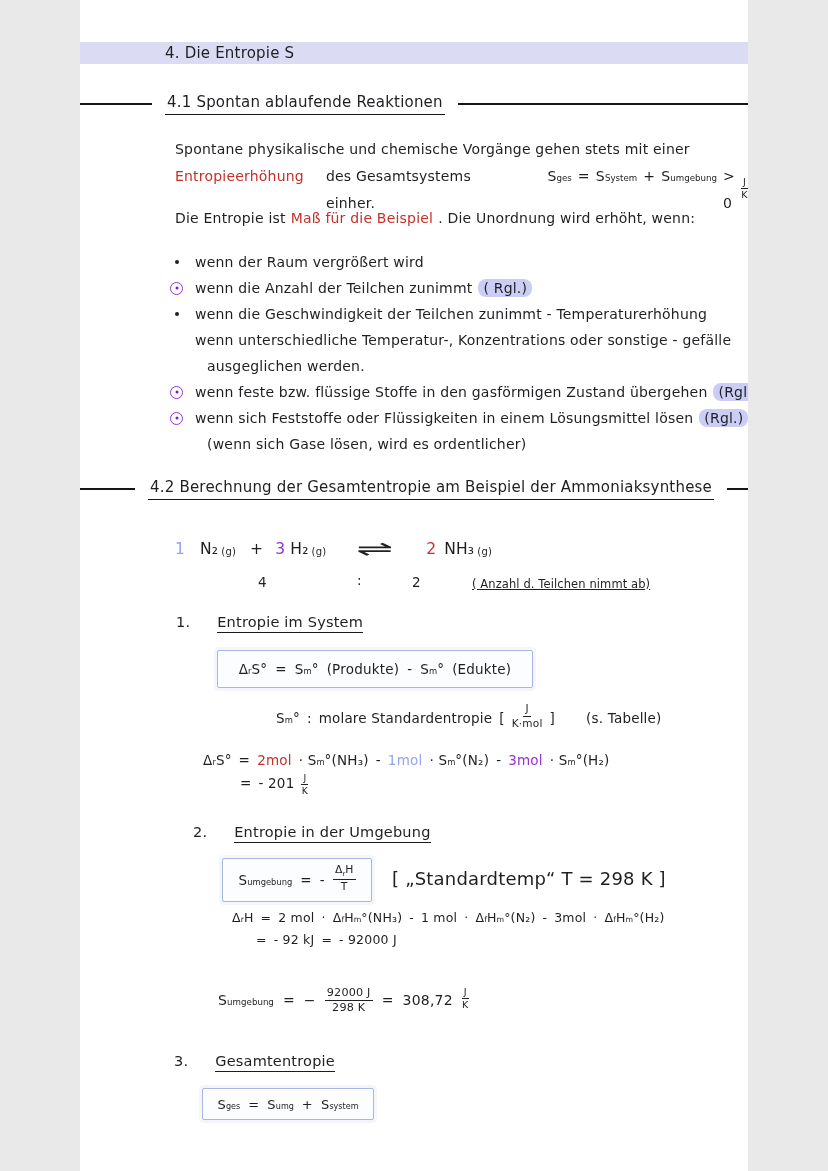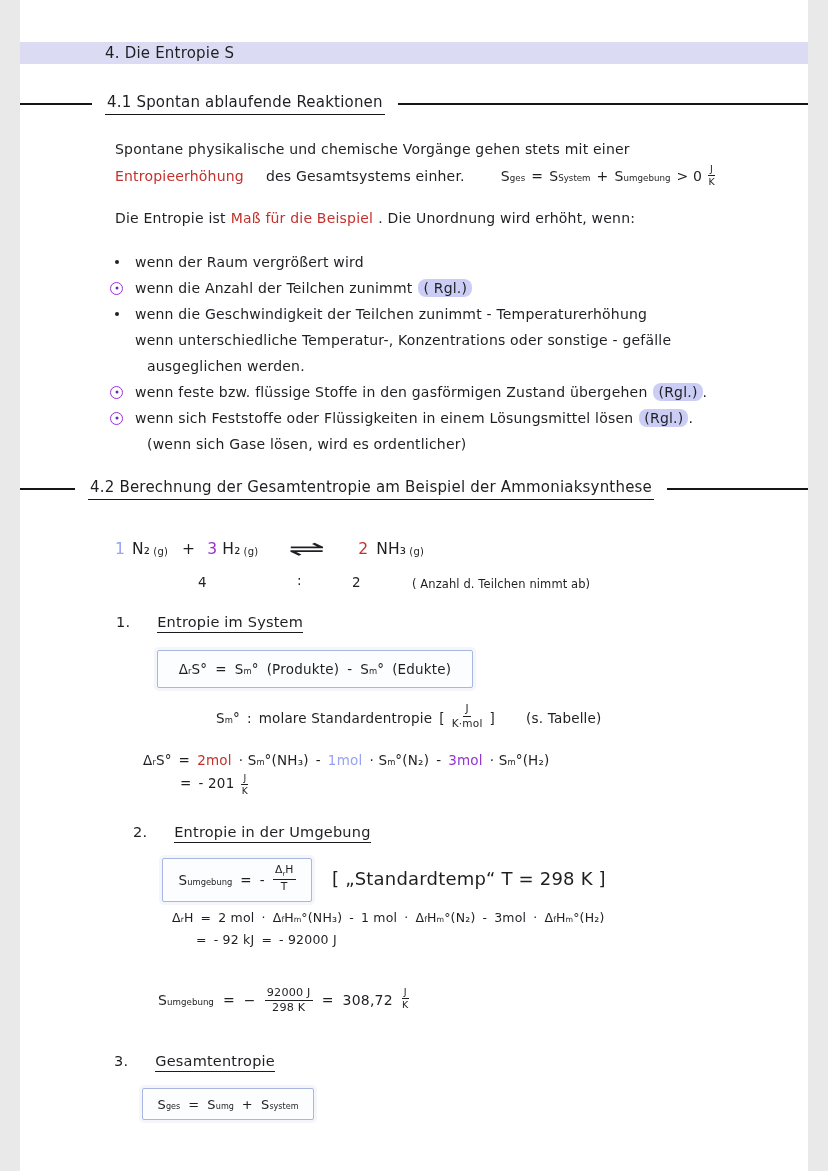--- a/index.html
+++ b/index.html
@@ -1,21 +1,21 @@
 <!DOCTYPE html>
 <html style="--ink: #1f1f23; --red: #c5302c; --purple: #9334cf; --blue: #96a3f2; --band: #dbdcf3; --highlight: #cbcdf5; --box_border: #a9b6e2; --bullet: #9b30d9;"><head>
 <meta charset="utf-8">
 <style>
   :root{
     --ink:#1f1f23; --red:#c5302c; --purple:#9334cf; --blue:#96a3f2;
     --band:#dbdcf3; --highlight:#cbcdf5; --box_border:#a9b6e2; --bullet:#9b30d9;
   }
   *{box-sizing:border-box;margin:0;padding:0;}
   html,body{background:#e9e9e9;}
-  #page{position:relative;width:788px;height:1171px;background:#ffffff;margin:0 auto;
+  #page{position:relative;width:668px;height:1171px;background:#ffffff;margin:0 auto;
         font-family:"DejaVu Sans","Liberation Sans",sans-serif;color:var(--ink);
         letter-spacing:.2px;overflow:hidden;}
   .abs{position:absolute;}
 
   
   #band{left:0;top:42px;width:828px;height:22px;background:var(--band);display:flex;align-items:center;}
   #band .t{padding-left:85px;font-size:15px;}
 
   
   .hrow{display:flex;align-items:center;width:828px;}
@@ -60,21 +60,21 @@
   #equation{left:95px;top:540px;width:690px;height:72px;}
   .eqrow1{display:flex;align-items:baseline;font-size:15.5px;white-space:nowrap;}
   .eqrow1 .st{font-size:10px;vertical-align:-2px;margin-left:3px;align-self:flex-end;padding-bottom:1px;}
   .eqrow1 .gPlus{margin-left:14px;}
   .eqrow1 .gH2{margin-left:12px;}
   .arrow{display:inline-block;font-size:21px;transform:scaleX(2.1);margin:0 42px 0 40px;align-self:center;line-height:0;}
   .eqrow1 .gNH3{margin-left:8px;}
   #equation .u4{position:absolute;left:83px;top:34px;font-size:13.5px;}
   #equation .uc{position:absolute;left:182px;top:32px;font-size:13.5px;}
   #equation .u2{position:absolute;left:237px;top:34px;font-size:13.5px;}
-  #equation .unote{position:absolute;left:297px;top:37px;font-size:11.5px;letter-spacing:.1px;}
+  #equation .unote{position:absolute;left:297px;top:37px;font-size:11.5px;letter-spacing:.1px;text-decoration:underline;}
 
   
   .steph{display:flex;align-items:baseline;font-size:14.5px;white-space:nowrap;}
   .steph .hnum{margin-right:7px;}
   .steph .htext{border-bottom:1.6px solid #1b1b1e;padding-bottom:2px;margin-left:20px;}
   #step1h{left:96px;top:614px;}
   #step2h{left:113px;top:824px;}
   #step3h{left:94px;top:1053px;}
 
   
@@ -202,21 +202,21 @@
 
   <div id="h42" class="abs hrow">
     <span class="rule left42"></span>
     <span class="h-title">4.2 Berechnung der Gesamtentropie am Beispiel der Ammoniaksynthese</span>
     <span class="rule grow"></span>
   </div>
 
   <div id="equation" class="abs">
     <div class="eqrow1">
       <span class="blue">1</span>
-      <span class="tok" style="margin-left:7px;align-items:flex-end;">
+      <span class="tok" style="margin-left:15px;align-items:flex-end;">
         <span>N₂</span>
         <span class="st">(g)</span>
       </span>
       <span class="gPlus">+</span>
       <span class="purple gH2">3</span>
       <span class="tok" style="margin-left:5px;">
         <span>H₂</span>
         <span class="st">(g)</span>
       </span>
       <span class="arrow">⇌</span>

